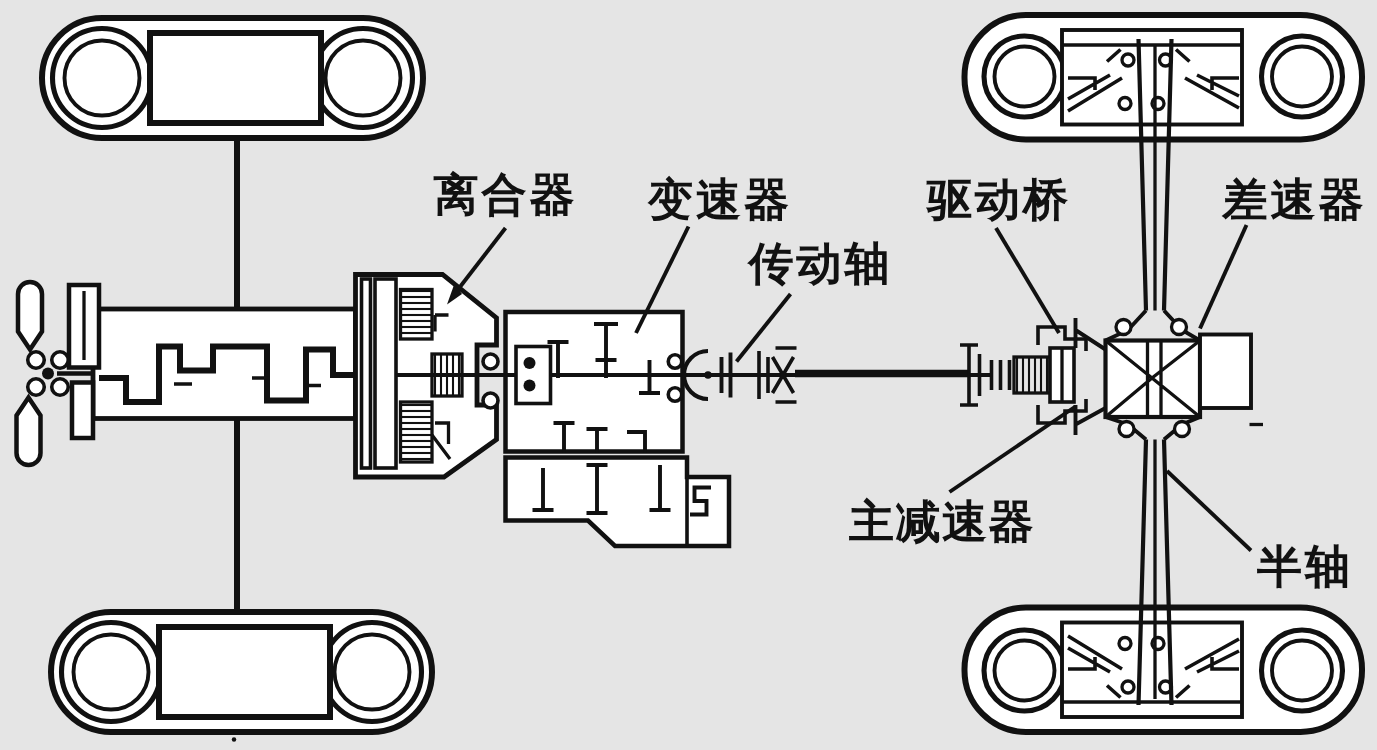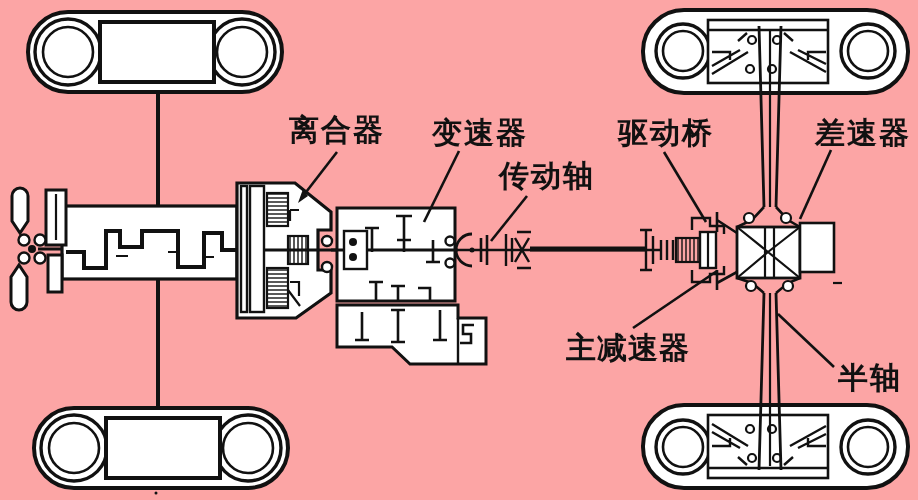--- a/index.html
+++ b/index.html
@@ -1,16 +1,16 @@
 <!DOCTYPE html>
 <html><head>
 <meta charset="utf-8">
 <style>
   html,body{margin:0;padding:0;background:#ffffff;}
-  .stage{position:relative;width:918px;height:500px;background:#fca5a5;overflow:hidden;}
+  .stage{position:relative;width:918px;height:500px;background:#e5e5e5;overflow:hidden;}
   svg{display:block;}
   .lbl{font-family:"Liberation Sans","DejaVu Sans",sans-serif;font-weight:700;font-size:30px;fill:#111;letter-spacing:2px;}
   .lbl4{letter-spacing:1px;}
 </style>
 </head>
 <body>
 
 <div class="stage">
 <svg width="918" height="500" viewBox="0 0 918 500">
   <defs>

